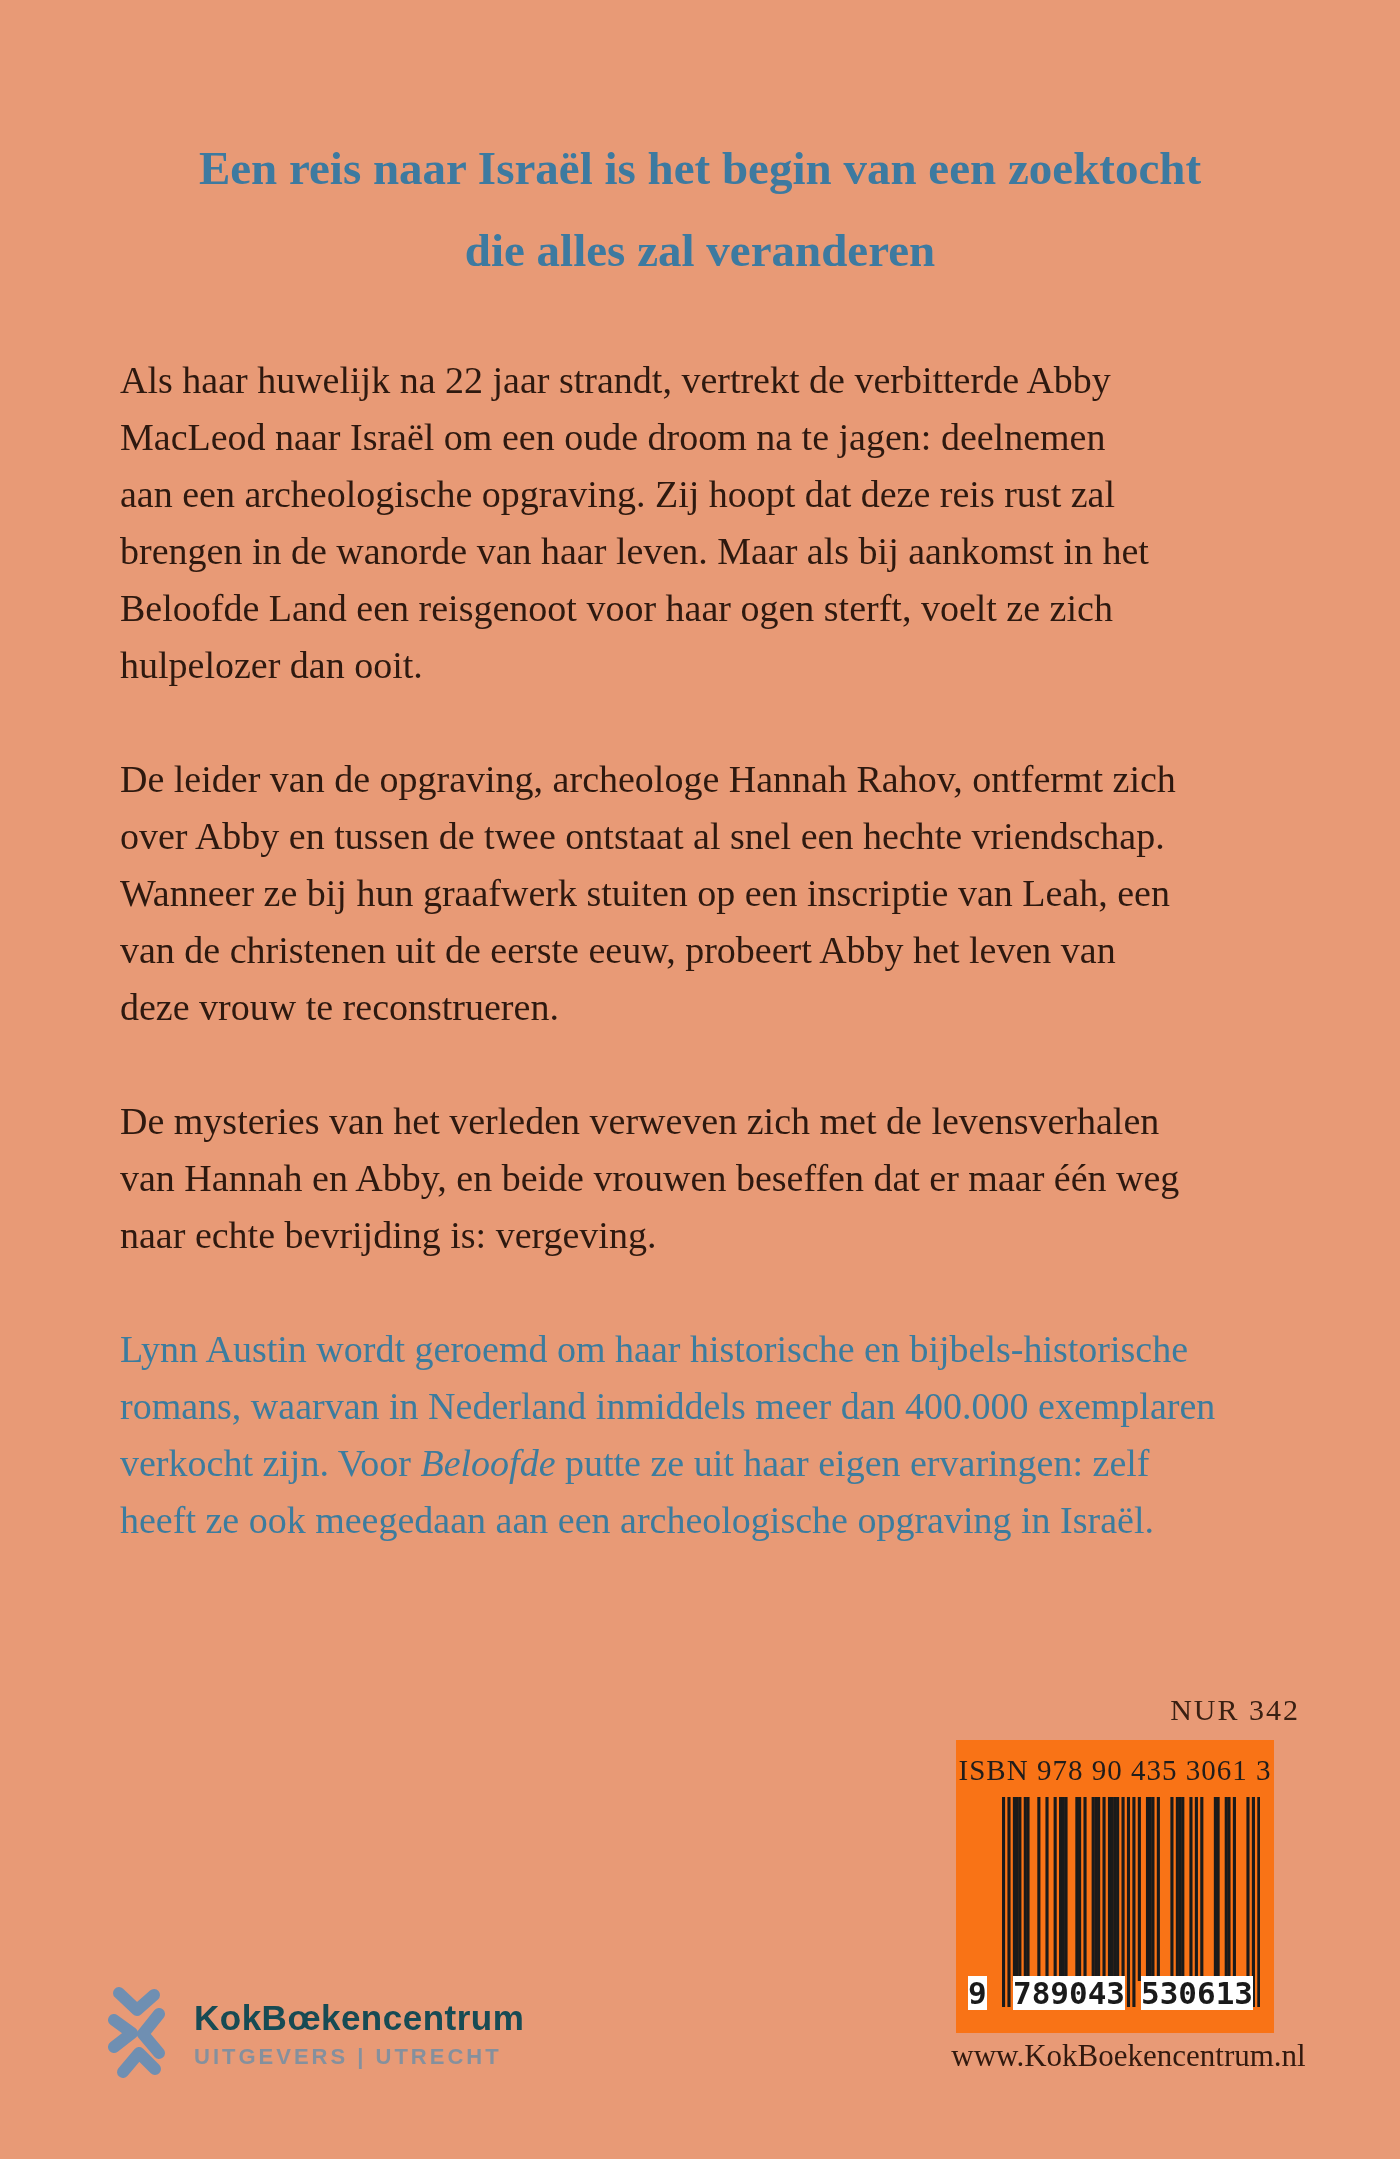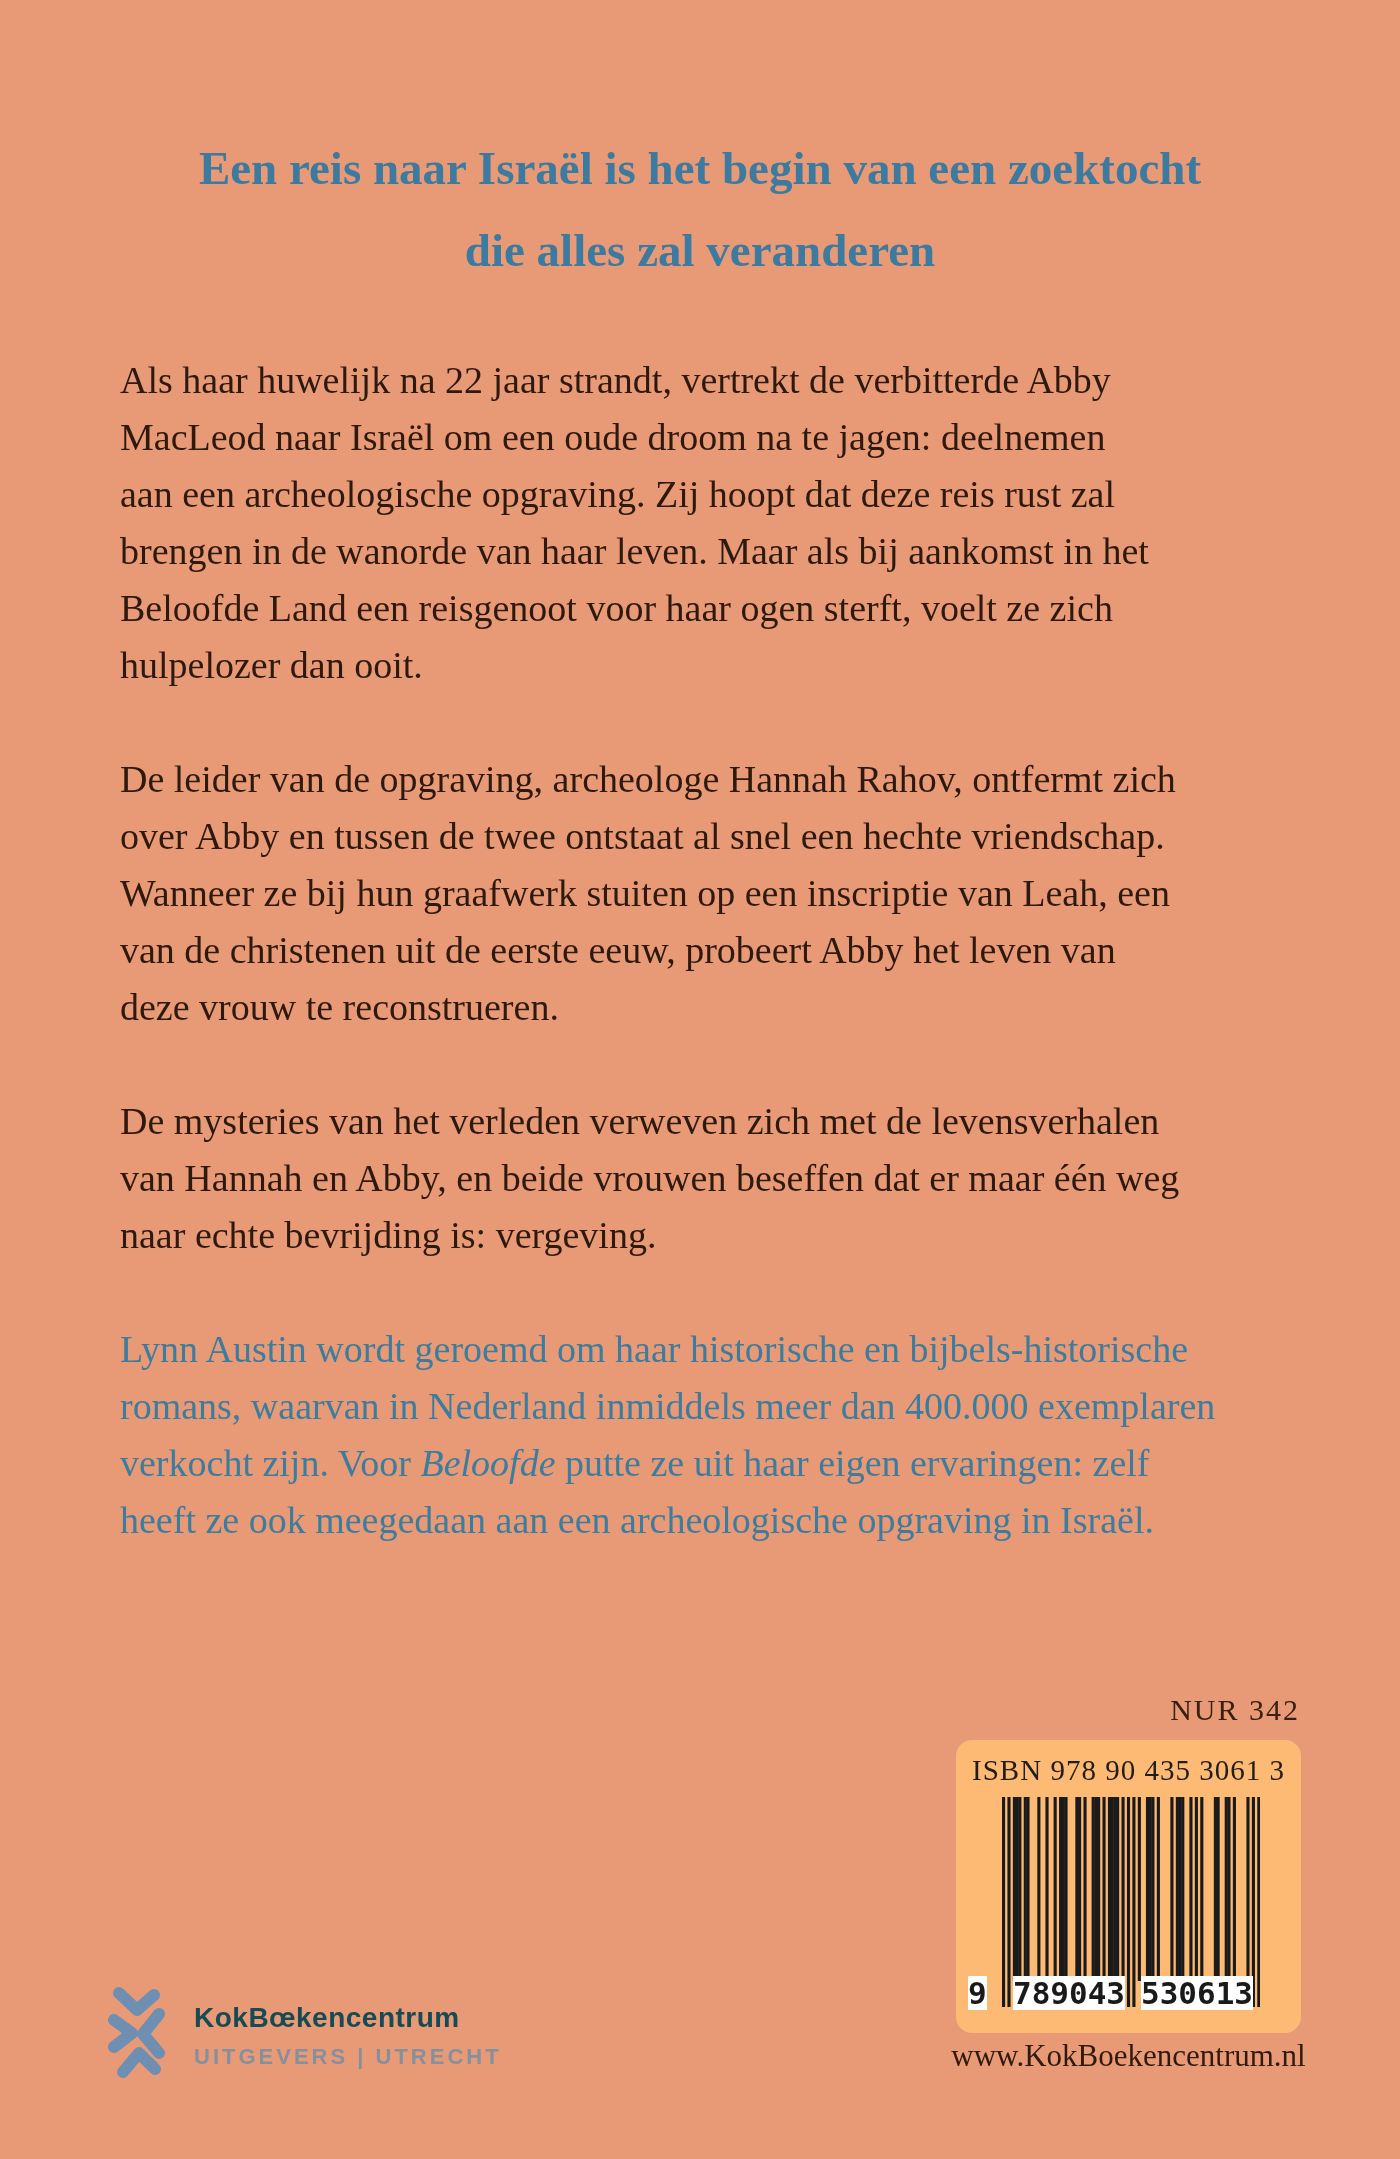--- a/index.html
+++ b/index.html
@@ -30,23 +30,22 @@
   .body-copy p.author-note{
     color:#3C7C9E;
   }
   .body-copy p.author-note em{font-style:italic;}
   .nur{
     position:absolute;top:1693px;right:100px;
     color:#3A2012;
     font-size:30px;letter-spacing:2px;
   }
   .isbn-box{
-    position:absolute;left:956px;top:1740px;width:345px;height:293px;
-    background:#fdba74;
-    border-radius:16px;
+    position:absolute;left:956px;top:1740px;width:318px;height:293px;
+    background:#f97316;
   }
   .isbn-line{
     margin-top:14px;
     text-align:center;
     color:#211D1B;
     font-size:29px;letter-spacing:1px;
   }
   .barcode{
     margin:10px 0 0 46px;
     width:258px;height:210px;
@@ -72,21 +71,21 @@
     font-size:31px;
   }
   .publisher{
     position:absolute;left:106px;top:1980px;
     display:flex;align-items:flex-start;gap:24px;
   }
   .pub-mark{flex:0 0 auto;}
   .pub-text{margin-top:18px;font-family:"Liberation Sans", sans-serif;}
   .pub-name{
     color:#174B54;
-    font-size:28px;font-weight:700;line-height:40px;letter-spacing:0.5px;
+    font-size:35px;font-weight:700;line-height:40px;letter-spacing:0.5px;
   }
   .pub-sub{
     margin-top:6px;
     color:#85909D;
     font-size:22px;font-weight:700;letter-spacing:3px;
   }
 </style>
 </head>
 <body>
 

